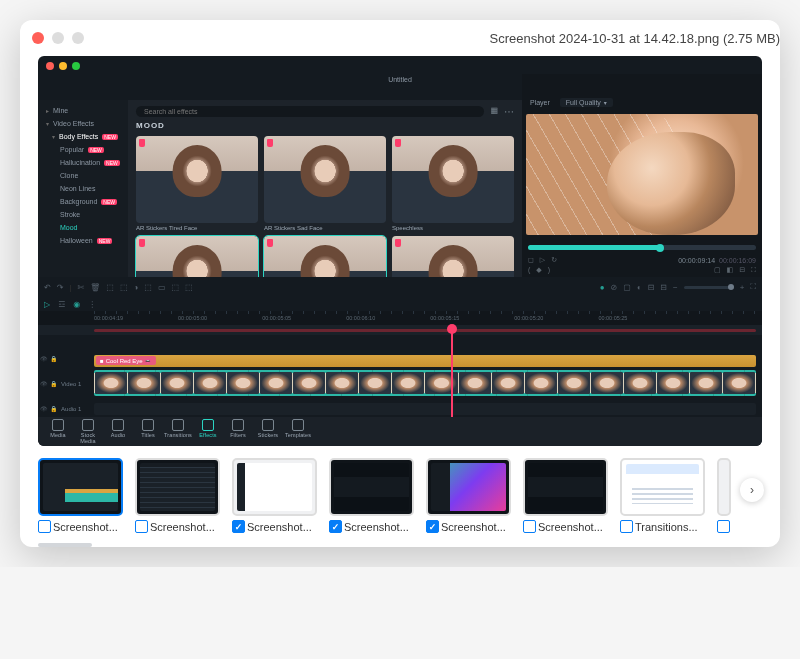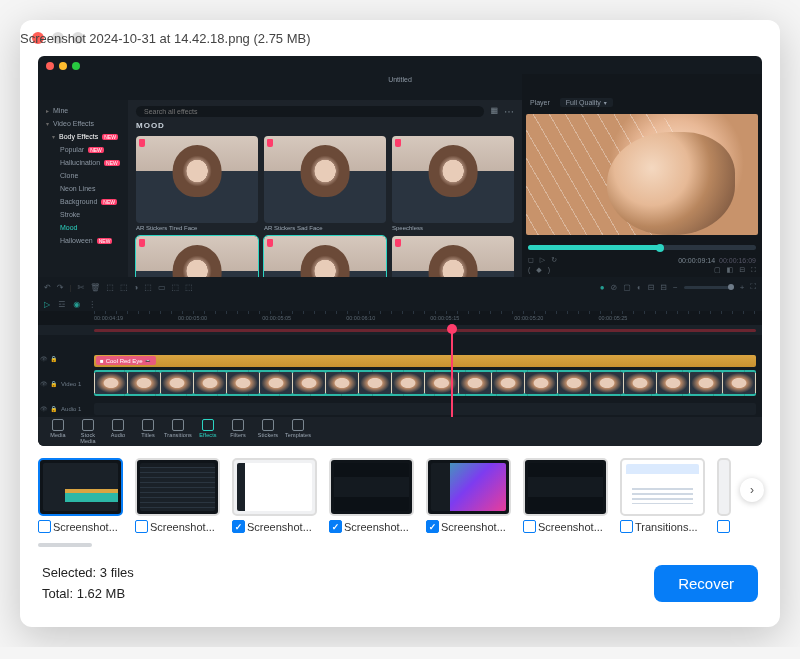--- a/index.html
+++ b/index.html
@@ -3,21 +3,21 @@
 <meta charset="utf-8">
 <style>
   * { box-sizing: border-box; margin: 0; padding: 0; }
   body { font-family: -apple-system, BlinkMacSystemFont, "Segoe UI", sans-serif; background: #f5f5f5; display:flex; justify-content:center; padding:20px; }
   .window { width: 760px; background: #fff; border-radius: 12px; box-shadow: 0 10px 40px rgba(0,0,0,0.2); overflow:hidden; }
   .titlebar { height: 36px; display:flex; align-items:center; padding: 0 12px; position:relative; }
   .traffic { display:flex; gap:8px; }
   .dot { width:12px; height:12px; border-radius:50%; }
   .dot.red { background:#ff5f57; }
   .dot.grey1, .dot.grey2 { background:#ddd; }
-  .titlebar-title { position:absolute; left:0; right:0; text-align:left; font-size:13px; color:#444; pointer-events:none; }
+  .titlebar-title { position:absolute; left:0; right:0; text-align:right; font-size:13px; color:#444; pointer-events:none; }
 
   .preview { margin: 0 18px; border-radius:6px; overflow:hidden; background:#141a20; height: 390px; position:relative; }
   .mac-inner-traffic { position:absolute; top:6px; left:8px; display:flex; gap:5px; }
   .mac-inner-traffic .d { width:8px; height:8px; border-radius:50%; }
   .d.r{background:#ff5f57}.d.y{background:#febc2e}.d.g{background:#28c840}
 
   .editor { position:absolute; inset:0; top:18px; display:grid; grid-template-columns: 90px 1fr 240px; grid-template-rows: 26px 1fr 140px; }
   .toolstrip { grid-column:1 / span 3; background:#1b2128; display:flex; }
   .toolstrip-left { display:flex; gap:2px; padding:2px 6px; }
   .tool { width:28px; display:flex; flex-direction:column; align-items:center; }
@@ -466,20 +466,13 @@
           <div class="fthumb light"></div>
           <div class="flabel">
             <div class="cb"></div>
           </div>
         </div>
         <div class="next-arrow">›</div>
     </div>
   </div>
   <div class="scrolltrack"></div>
 
-  <div class="footer">
-    <div class="footer-info">
-      <div>Selected: 3 files</div>
-      <div>Total: 1.62 MB</div>
-    </div>
-    <button class="recover-btn">Recover</button>
-  </div>
 </div>
 
 </body></html>

